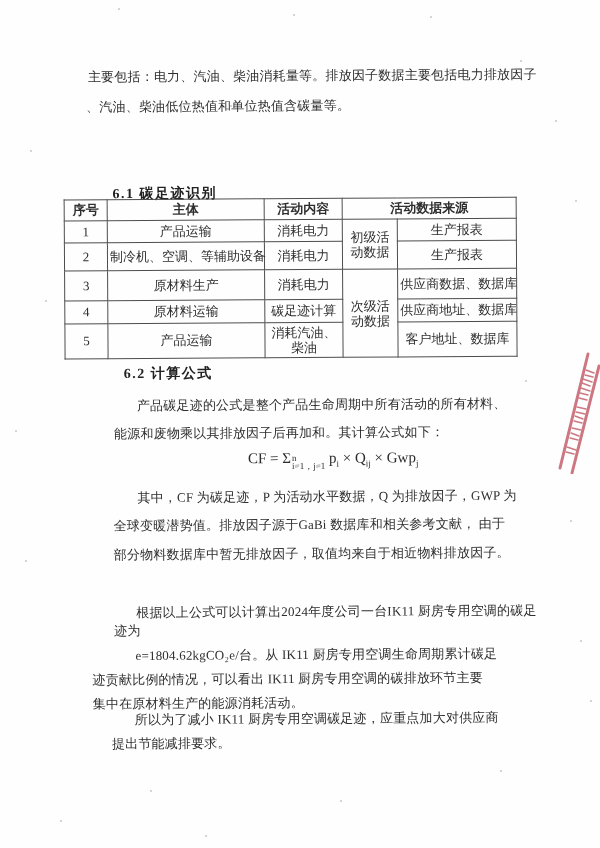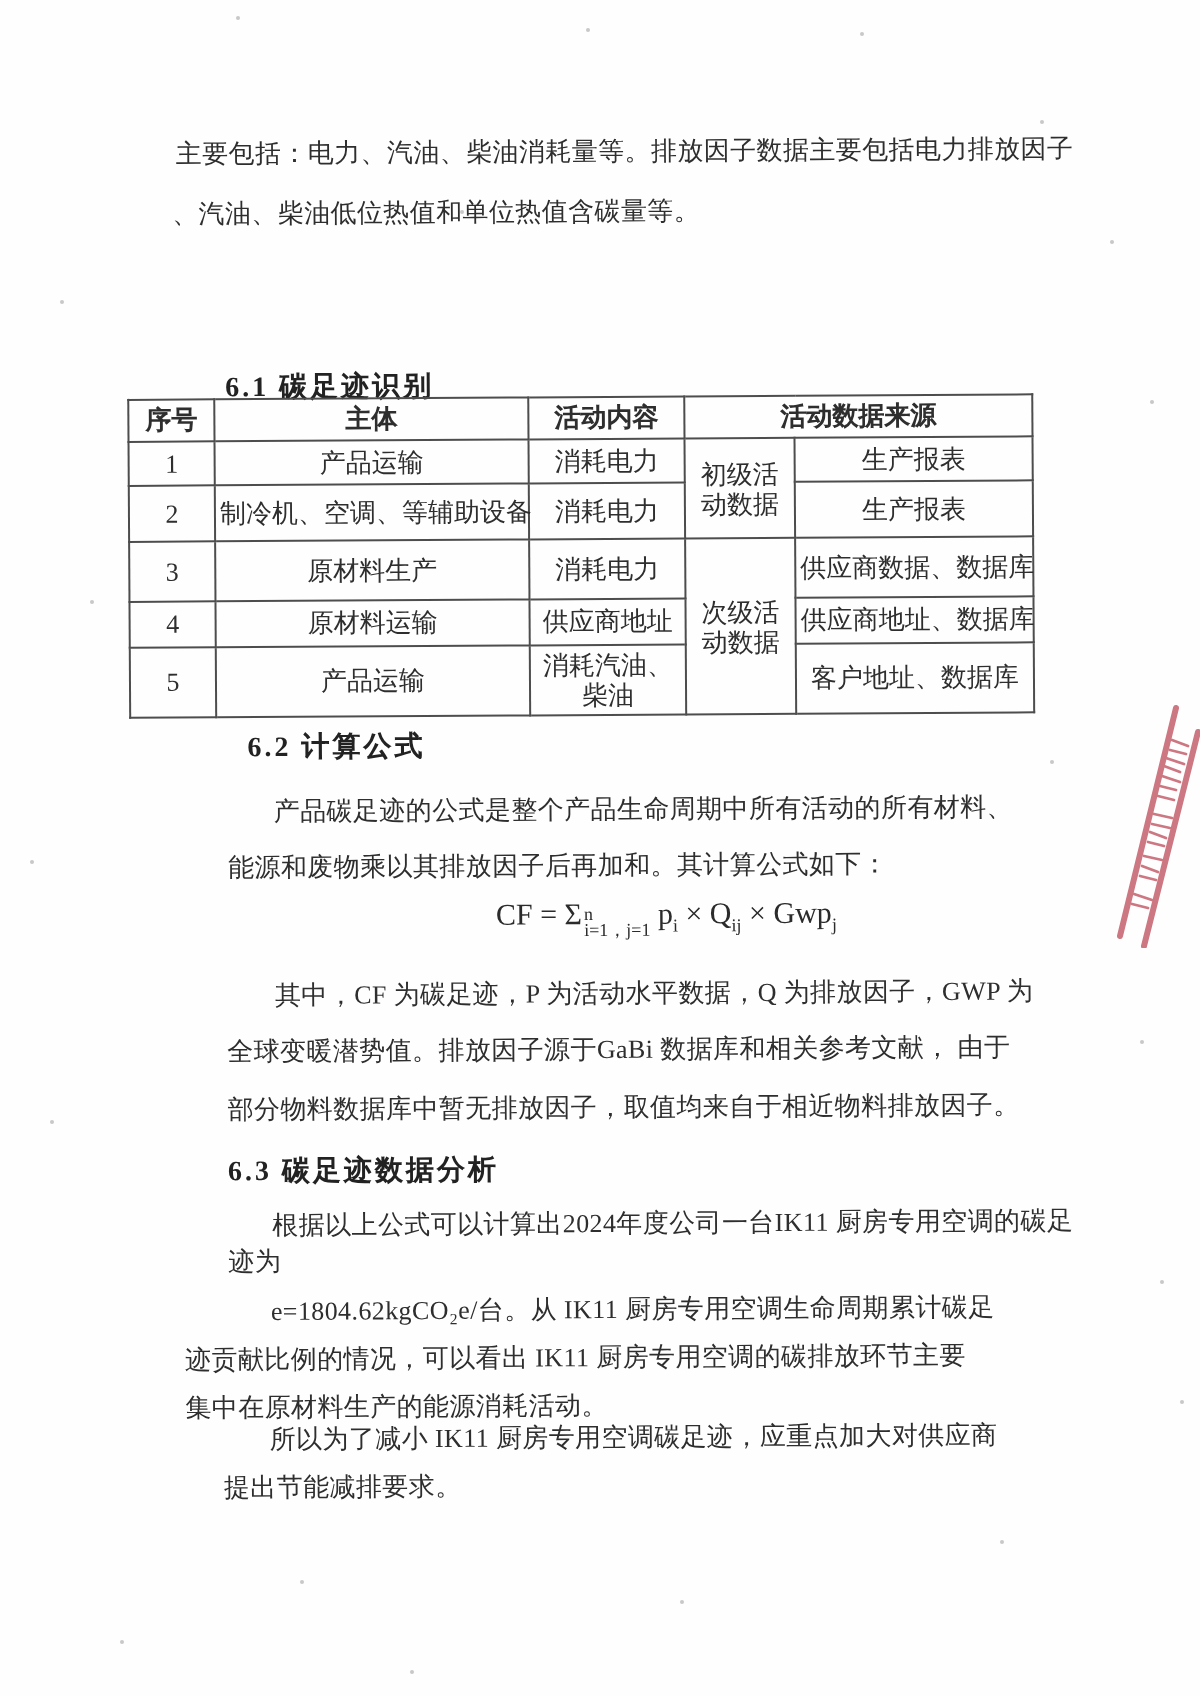--- a/index.html
+++ b/index.html
@@ -127,21 +127,21 @@
       <tr style="height:30px">
         <td>3</td>
         <td>原材料生产</td>
         <td>消耗电力</td>
         <td class="wrap" rowspan="3">次级活动数据</td>
         <td>供应商数据、数据库</td>
       </tr>
       <tr style="height:23px">
         <td>4</td>
         <td>原材料运输</td>
-        <td>供应商地址</td>
+        <td>碳足迹计算</td>
         <td>供应商地址、数据库</td>
       </tr>
       <tr style="height:35px">
         <td>5</td>
         <td>产品运输</td>
         <td class="wrap">消耗汽油、柴油</td>
         <td>客户地址、数据库</td>
       </tr>
     </tbody>
       </table>
@@ -156,21 +156,20 @@
       <span>×</span>
       <span>Q</span><sub>ij</sub>
       <span>×</span>
       <span>Gwp</span><sub>j</sub>
     </div>
 
     <div class="line" style="left:137px;top:488px;">其中，CF 为碳足迹，P 为活动水平数据，Q 为排放因子，GWP 为</div>
     <div class="line" style="left:113px;top:516px;">全球变暖潜势值。排放因子源于GaBi 数据库和相关参考文献， 由于</div>
     <div class="line" style="left:113px;top:545px;">部分物料数据库中暂无排放因子，取值均来自于相近物料排放因子。</div>
 
-    <div class="h-sub" style="left:113px;top:576px;">6.3 碳足迹数据分析</div>
     <div class="line" style="left:135px;top:603px;">根据以上公式可以计算出2024年度公司一台IK11 厨房专用空调的碳足</div>
     <div class="line" style="left:113px;top:621px;">迹为</div>
     <div class="line" style="left:134px;top:646px;">e=1804.62kgCO₂e/台。从 IK11 厨房专用空调生命周期累计碳足</div>
     <div class="line" style="left:91px;top:670px;">迹贡献比例的情况，可以看出 IK11 厨房专用空调的碳排放环节主要</div>
     <div class="line" style="left:91px;top:694px;">集中在原材料生产的能源消耗活动。</div>
     <div class="line" style="left:133px;top:710px;">所以为了减小 IK11 厨房专用空调碳足迹，应重点加大对供应商</div>
     <div class="line" style="left:110px;top:734px;">提出节能减排要求。</div>
 
   </div>
 

